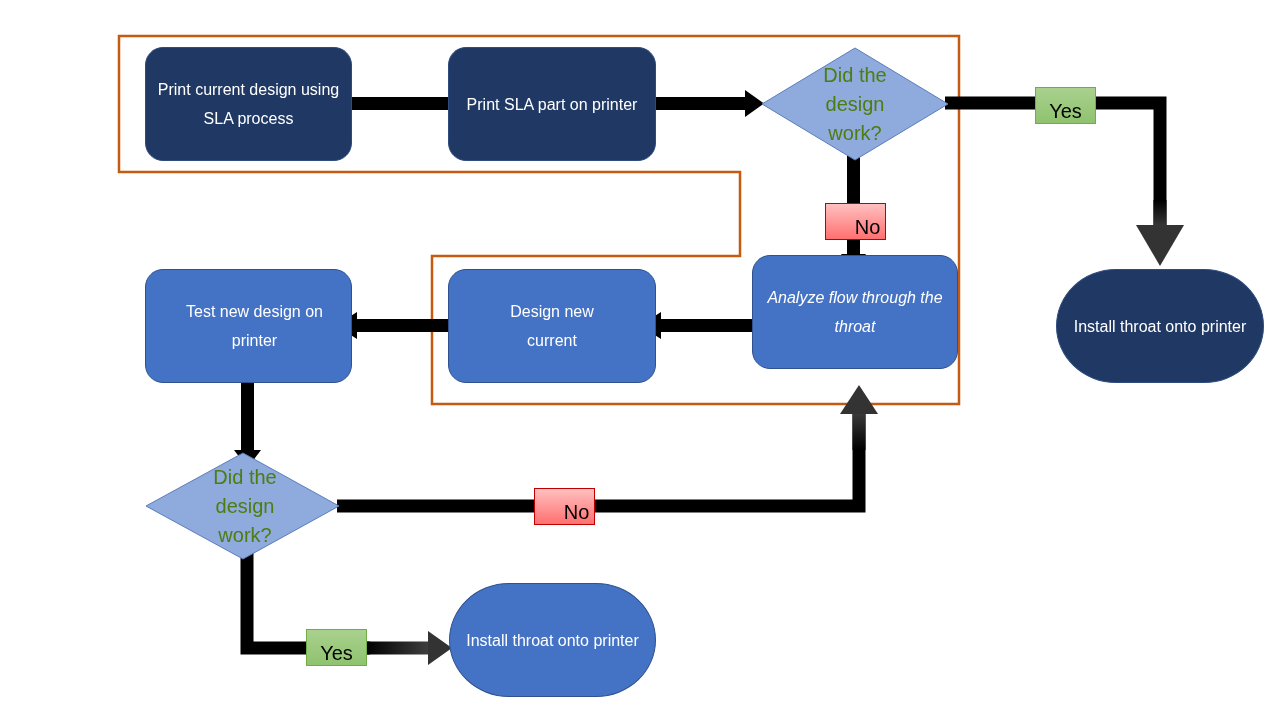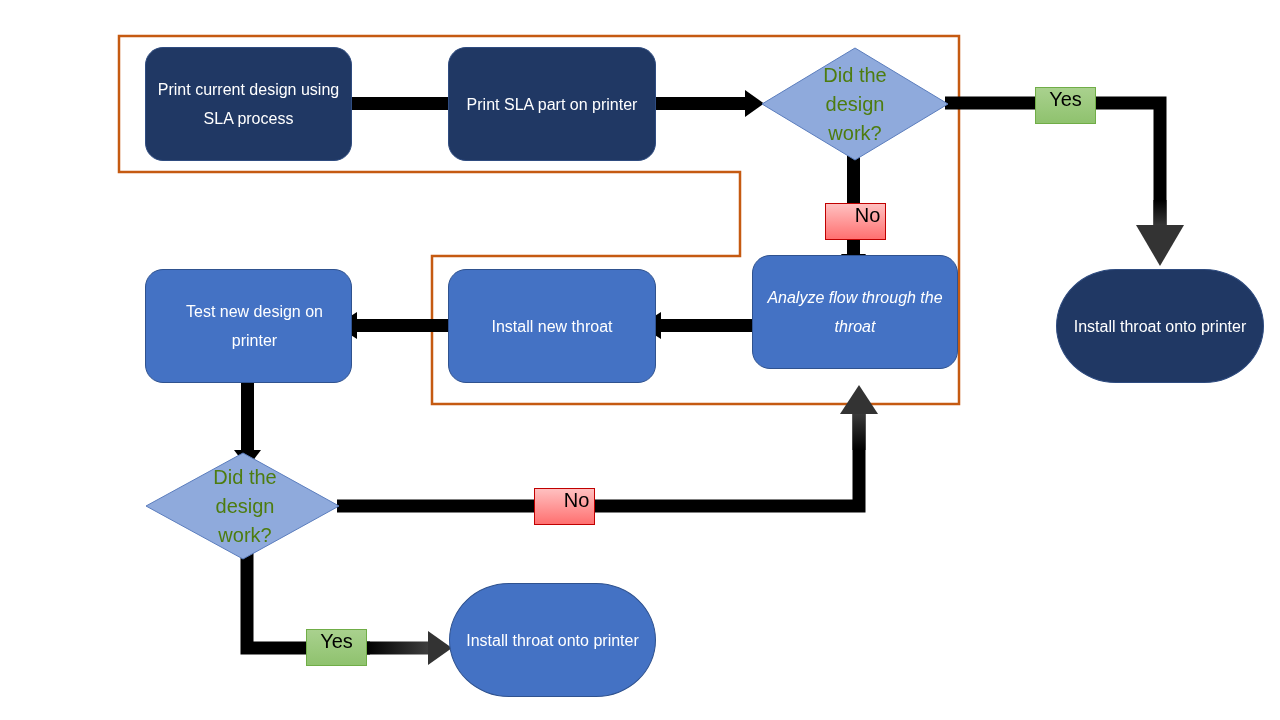--- a/index.html
+++ b/index.html
@@ -8,21 +8,21 @@
   svg.lines { position:absolute; left:0; top:0; width:1280px; height:720px; }
   .node { position:absolute; display:flex; align-items:center; justify-content:center;
           text-align:center; color:#ffffff; font-size:16px; line-height:29px;
           box-sizing:border-box; padding:0 8px; }
   .dark { background:#203864; border:1px solid #2f4c80; border-radius:18px; }
   .mid  { background:#4472c4; border:1px solid #2f528f; border-radius:18px; }
   .term-dark { background:#203864; border:1px solid #2f4c80; border-radius:60px/57px; }
   .term-mid  { background:#4472c4; border:1px solid #2f528f; border-radius:60px/57px; }
   .diamond-text { position:absolute; display:flex; align-items:center; justify-content:center;
           text-align:center; color:#4d7c0f; font-size:20px; line-height:29px; }
-  .tag { position:absolute; box-sizing:border-box; display:flex; align-items:flex-start; justify-content:center;
+  .tag { position:absolute; box-sizing:border-box; display:flex; align-items:flex-end; justify-content:center;
          font-size:20px; color:#000; }
   .tag.yes { background:linear-gradient(#a9d18e,#8fc26e); border:1px solid #70ad47; }
   .tag.no  { background:linear-gradient(#ffc0c0,#ff7070); border:1px solid #c00000;padding-left:24px; }
 </style>
 </head>
 <body>
 
 <svg class="lines" xmlns="http://www.w3.org/2000/svg">
   <defs>
     <linearGradient id="gradDown" x1="0" y1="0" x2="0" y2="1">
@@ -107,21 +107,21 @@
 
 <div class="node term-dark" style="left:1056px;top:269px;width:208px;height:114px;">
     <span>Install throat onto printer</span>
   </div>
 
 <div class="node mid" style="left:752px;top:255px;width:206px;height:114px;font-style:italic;">
     <span>Analyze flow through the throat</span>
   </div>
 
 <div class="node mid" style="left:448px;top:269px;width:208px;height:114px;">
-    <span style="width:130px;display:block;">Install new throat</span>
+    <span style="width:130px;display:block;">Design new current</span>
   </div>
 
 <div class="node mid" style="left:145px;top:269px;width:207px;height:114px;padding-left:20px;">
     <span>Test new design on printer</span>
   </div>
 
 <div class="diamond-text" style="left:180px;top:462px;width:130px;height:88px;">
     <span style="width:80px;display:block;">Did the design work?</span>
   </div>
 

